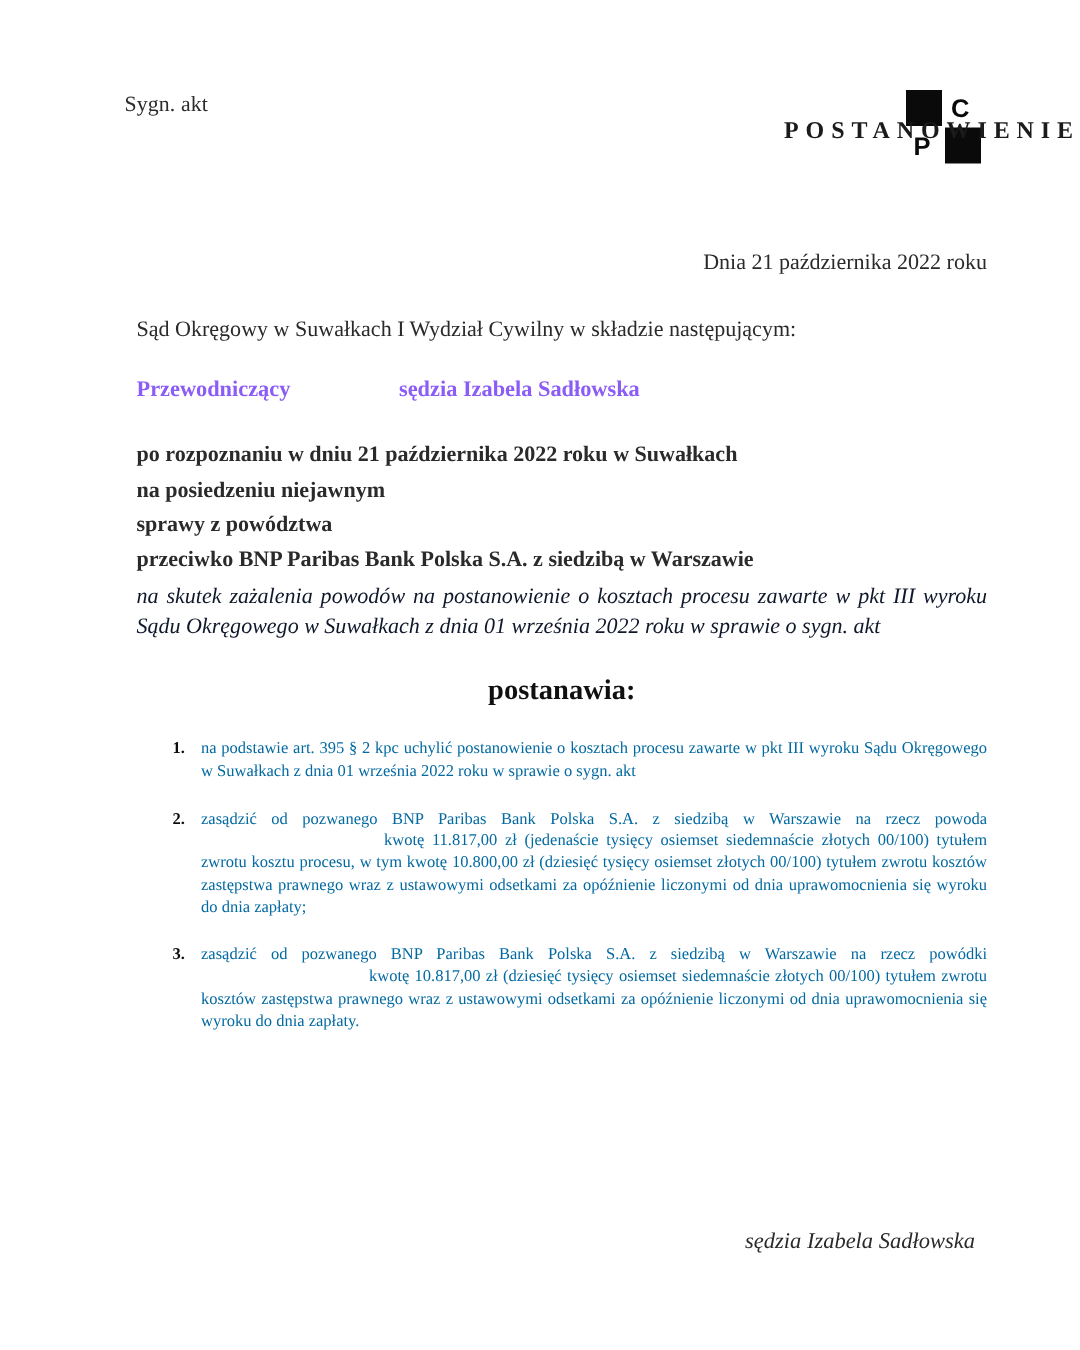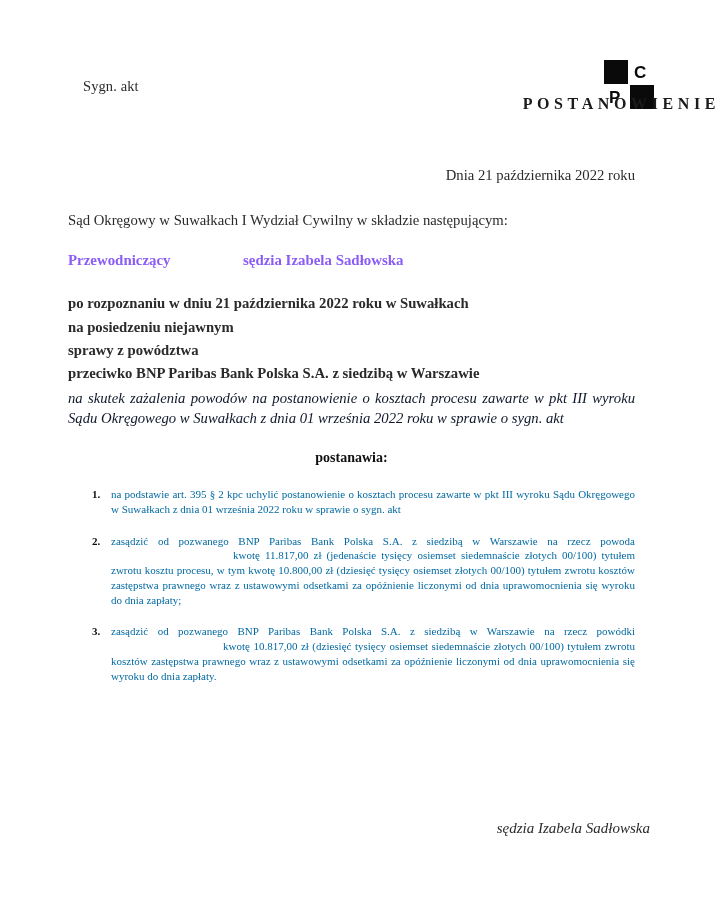--- a/index.html
+++ b/index.html
@@ -15,21 +15,21 @@
     background: #ffffff;
     font-family: "Liberation Serif", "DejaVu Serif", serif;
     color: #242424;
     overflow: hidden;
     box-sizing: border-box;
   }
 
   
   .header-row {
     position: absolute;
-    top: 78px;
+    top: 62px;
     left: 0;
     right: 0;
     height: 40px;
   }
   .sygn {
     position: absolute;
     left: 83px;
     top: 0;
     font-size: 14.5px;
     letter-spacing: 0.1px;
@@ -75,21 +75,21 @@
     font-size: 17px;
     line-height: 1;
     color: #0a0a0a;
   }
   .logo-letter.c { left: 31px; top: 4px; }
   .logo-letter.p { left: 6px;  top: 29px; }
 
   
   .content {
     position: absolute;
-    left: 68px;
+    left: 91px;
     width: 567px;
     top: 168px;
     font-size: 14.7px;
     line-height: 1.0;
     color: #2a2a2a;
   }
   .line {
     margin: 0;
     white-space: nowrap;
   }
@@ -114,21 +114,21 @@
     text-align: justify;
     line-height: 1.33;
     font-size: 14.7px;
     color: #0f172a;
   }
 
   .postanawia {
     margin: 23px 0 22px 0;
     text-align: center;
     font-weight: bold;
-    font-size: 14px;
+    font-size: 19px;
     color: #101010;
   }
 
   
   ol.items {
     margin: 0;
     padding: 0;
     list-style: none;
     counter-reset: it;
   }

